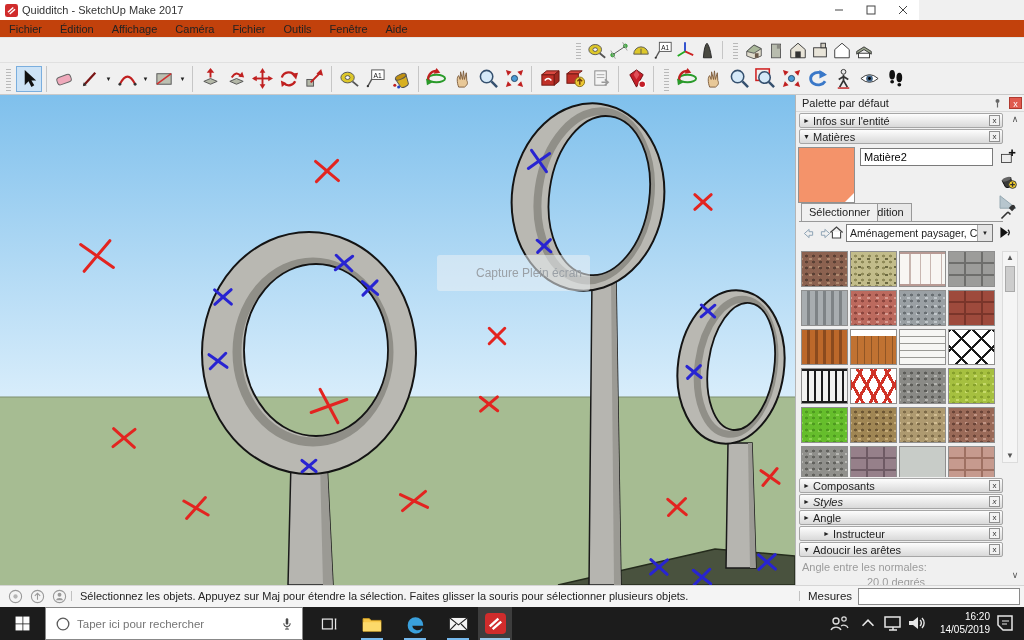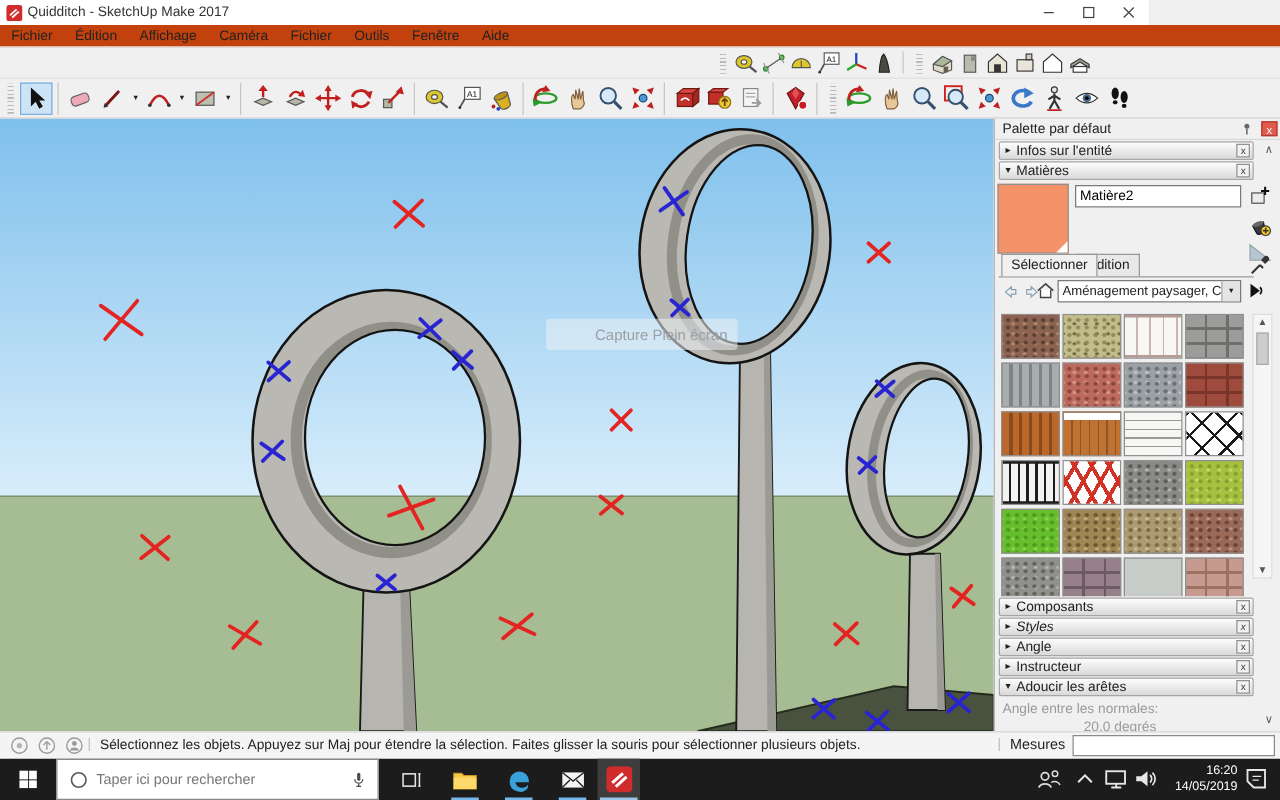--- a/index.html
+++ b/index.html
@@ -19,21 +19,21 @@
 #toolbar2{position:absolute;top:62px;left:0;width:1024px;height:33px;background:#f0f0f0;border-top:1px solid #e0e0e0;border-bottom:1px solid #c9c9c9;display:flex;align-items:center;}
 .tbtn{width:26px;height:26px;display:flex;align-items:center;justify-content:center;border:1px solid transparent;}
 .tbtn.small{width:22px;height:22px;}
 .tbtn.active{background:#cde3f6;border:1px solid #7aaede;}
 .dd{width:11px;height:26px;display:flex;align-items:center;justify-content:center;font-size:6px;color:#222;}
 .sep{width:1px;height:26px;background:#c6c6c6;margin:0 4px;}
 .handle{width:5px;height:24px;margin:0 5px 0 6px;background:repeating-linear-gradient(0deg,#b9b9b9 0 1px,transparent 1px 3px);}
 
 #main{position:absolute;top:95px;left:0;width:1024px;height:490px;}
 #canvas{position:absolute;left:0;top:0;width:795px;height:490px;background:#cde6f8;}
-#capture-overlay{position:absolute;left:437px;top:160px;width:153px;height:25px;background:rgba(235,240,244,.55);border-radius:3px;color:#9aa0a6;font-size:12px;display:flex;align-items:center;justify-content:center;padding-left:31px;}
+#capture-overlay{position:absolute;left:437px;top:160px;width:153px;height:36px;background:rgba(235,240,244,.55);border-radius:3px;color:#9aa0a6;font-size:12px;display:flex;align-items:center;justify-content:center;padding-left:31px;}
 
 #sidepanel{position:absolute;left:795px;top:0;width:229px;height:490px;background:#f0f0f0;border-left:1px solid #b5b5b5;}
 .p-header{position:absolute;top:0;left:0;width:229px;height:17px;background:#f0f0f0;border-bottom:1px solid #d8d8d8;display:flex;align-items:center;padding-left:6px;font-size:11px;}
 .p-header .hdr-x{position:absolute;right:3px;top:2px;width:13px;height:12px;background:#e05a4e;color:#fff;font-size:9px;line-height:12px;text-align:center;border:1px solid #b03a30;}
 .p-header .hdr-pin{position:absolute;right:22px;top:2px;}
 .pbar{position:absolute;left:3px;width:204px;height:15px;background:linear-gradient(#fdfdfd,#d9d9d9);border:1px solid #a6a6a6;border-radius:2px;display:flex;align-items:center;font-size:11px;}
 .pbar .tri{width:13px;text-align:center;font-size:7px;color:#222;}
 .pbar .pbar-x{position:absolute;right:2px;top:1px;width:11px;height:11px;border:1px solid #909090;background:#f2f2f2;font-size:8px;line-height:10px;text-align:center;color:#333;}
 .pscroll{position:absolute;left:212px;width:14px;height:13px;color:#555;font-size:9px;text-align:center;line-height:13px;}
 
@@ -687,21 +687,21 @@
       <div class="pbar" style="top:399px;font-style:italic;">
         <span class="tri">►</span>
           <span>Styles</span>
         <span class="pbar-x">x</span>
       </div>
       <div class="pbar" style="top:415px;">
         <span class="tri">►</span>
           <span>Angle</span>
         <span class="pbar-x">x</span>
       </div>
-      <div class="pbar" style="top:431px;">
+      <div class="pbar" style="top:431px;padding-left:20px;">
         <span class="tri">►</span>
           <span>Instructeur</span>
         <span class="pbar-x">x</span>
       </div>
       <div class="pbar" style="top:447px;">
         <span class="tri">▼</span>
           <span>Adoucir les arêtes</span>
         <span class="pbar-x">x</span>
       </div>
       <div id="angle-label">Angle entre les normales:</div>

